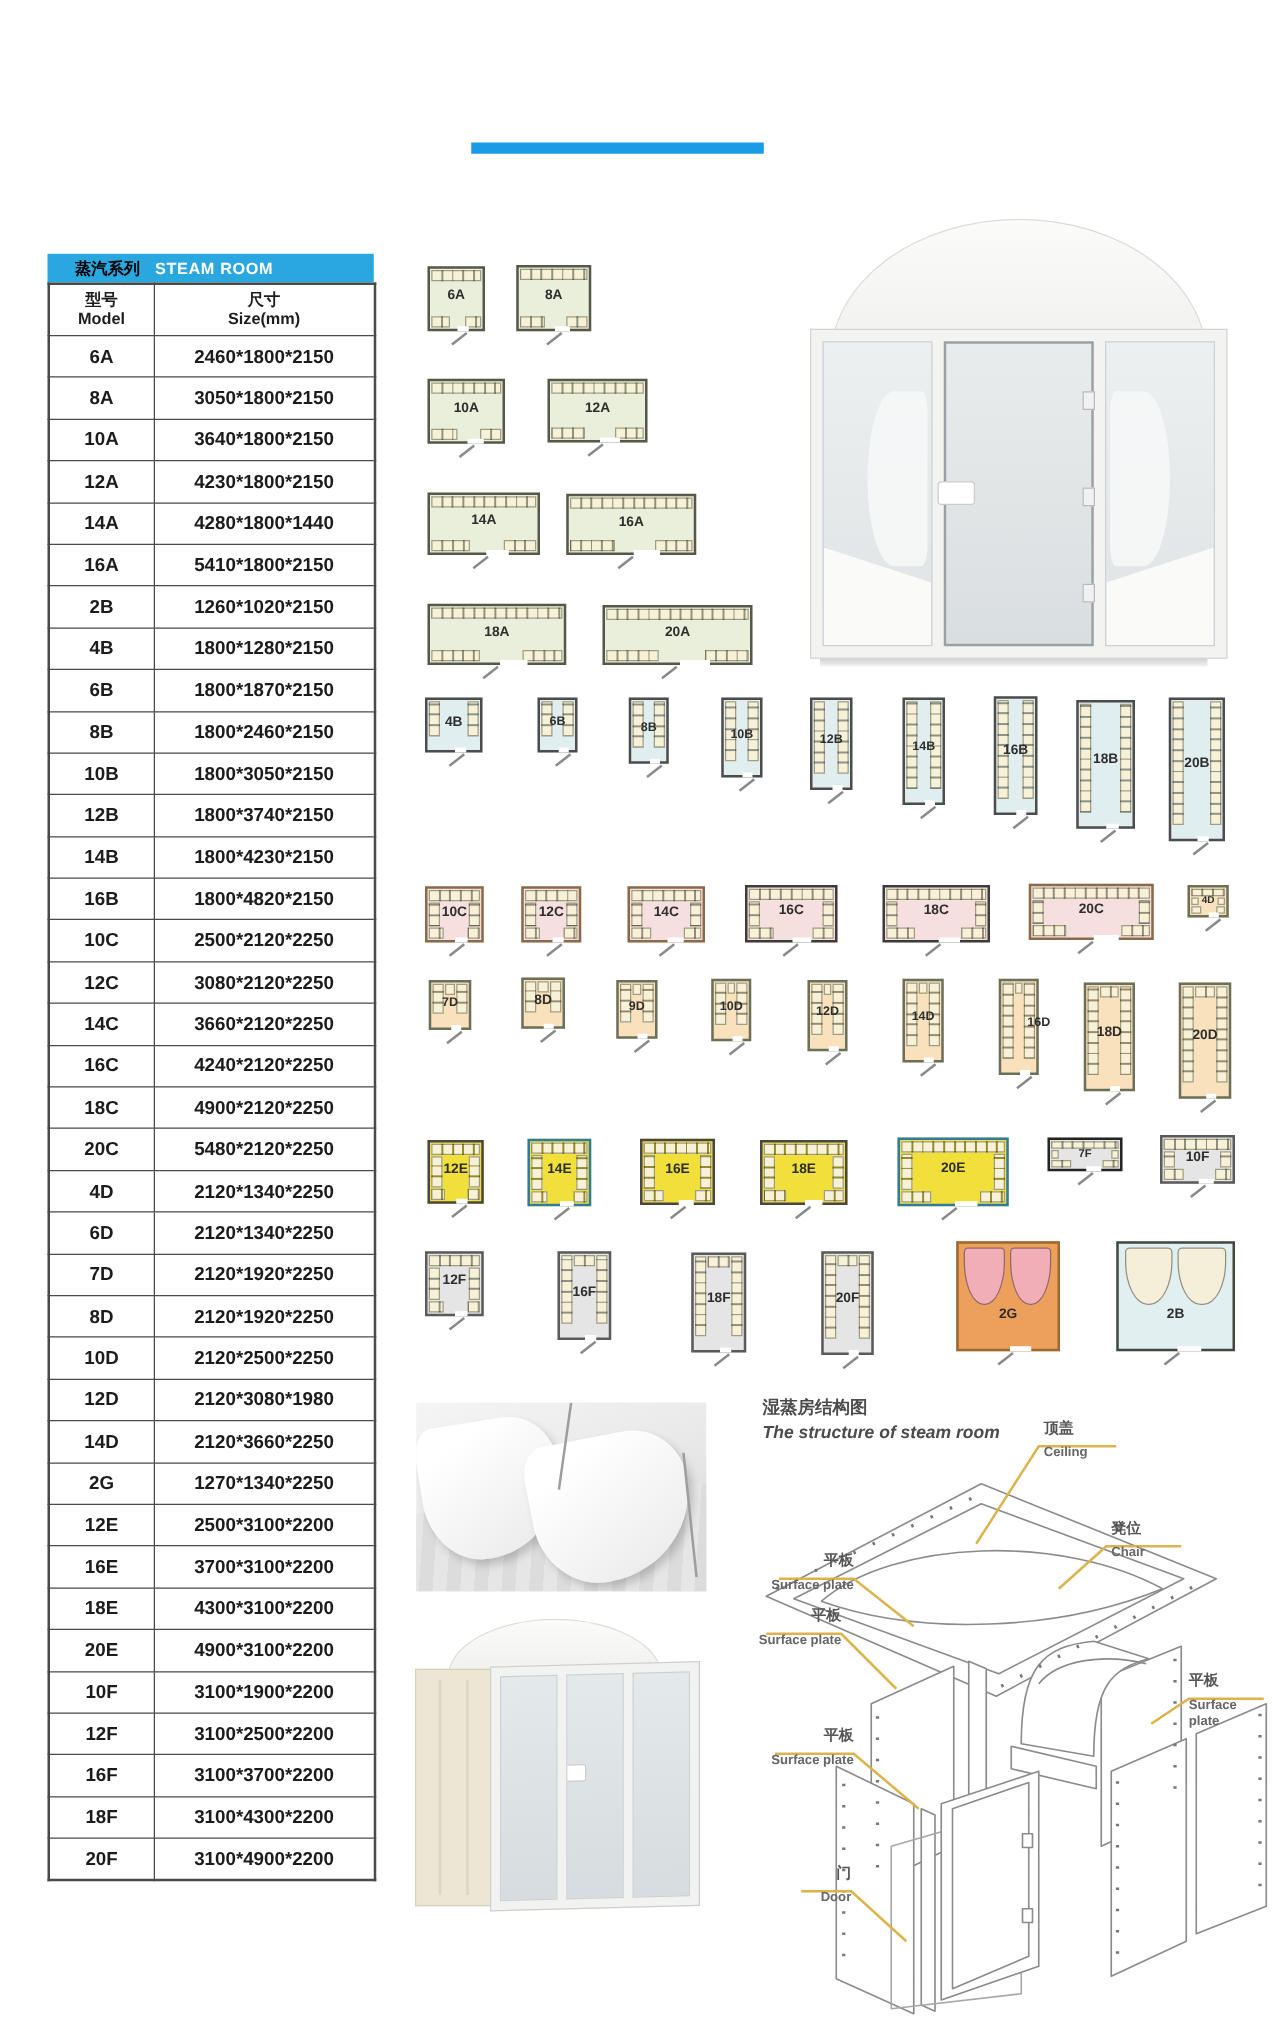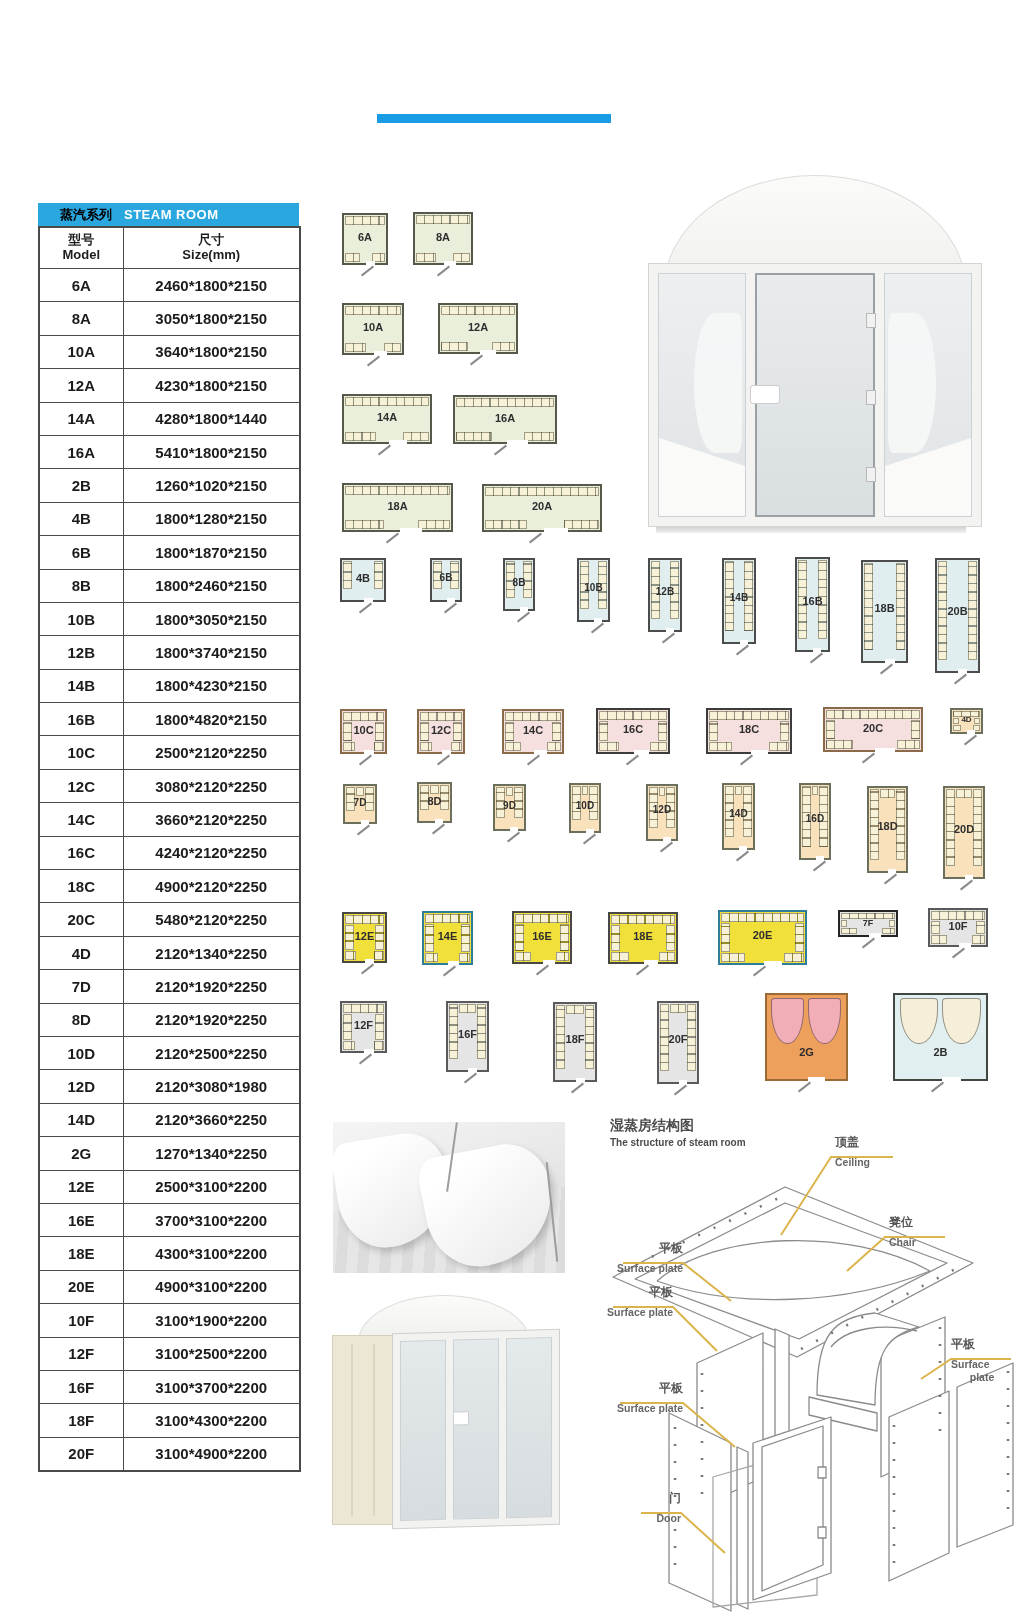--- a/index.html
+++ b/index.html
@@ -75,21 +75,21 @@
   #cp-front{position:absolute;left:62px;top:36px;width:168px;height:196px;background:#f2f2f1;
             border:1px solid #cfcfcd;box-sizing:border-box;display:flex;gap:7px;padding:7px;
             transform:skewY(-1.5deg);}
   #cp-front .glass{background:linear-gradient(180deg,#e4e9eb,#d6dcdf);}
   #cp-handle{position:absolute;left:-5px;top:40%;width:18px;height:12px;background:#fff;
              border:1px solid #ccc;border-radius:2px;}
   
   #structure{left:585px;top:1095px;width:440px;height:520px;}
   #structure svg{position:absolute;left:0;top:0;}
   .st-title-cn{position:absolute;left:25px;top:22px;font-size:14px;font-weight:bold;color:#4c4c4c;}
-  .st-title-en{position:absolute;left:25px;top:42px;font-size:10px;font-weight:600;color:#4c4c4c;}
+  .st-title-en{position:absolute;left:25px;top:42px;font-size:14px;font-weight:600;color:#4c4c4c;font-style:italic;}
   .slab{position:absolute;line-height:1.25;}
   .slab .cn{font-size:12px;font-weight:bold;color:#555;display:block;}
   .slab .en{font-size:10.5px;font-weight:600;color:#666;display:block;}
 </style>
 </head>
 <body>
 
 <div id="page">
 
   <div class="abs" id="title-underline"></div>
@@ -195,20 +195,24 @@
           </tr>
           <tr>
             <td>20C</td>
             <td>5480*2120*2250</td>
           </tr>
           <tr>
             <td>4D</td>
             <td>2120*1340*2250</td>
           </tr>
           <tr>
+            <td>6D</td>
+            <td>2120*1340*2250</td>
+          </tr>
+          <tr>
             <td>7D</td>
             <td>2120*1920*2250</td>
           </tr>
           <tr>
             <td>8D</td>
             <td>2120*1920*2250</td>
           </tr>
           <tr>
             <td>10D</td>
             <td>2120*2500*2250</td>
@@ -510,21 +514,21 @@
         <div class="pdoor" style="bottom: -2px; left: 52%; width: 8px; height: 4px;"></div>
         <div class="pdline" style="bottom: -9px; left: 38%; width: 15px;"></div>
         <div class="plab" style="font-size: 10px; top: 46%; transform: translateY(-50%);">14D</div>
       </div>
       <div class="plan" style="left: 799px; top: 783px; width: 32px; height: 77px; background: rgb(249, 225, 188); border-color: rgb(106, 112, 92);">
         <div class="ss" style="left: 1px; top: 1px; bottom: 11px; width: 9px; background: repeating-linear-gradient(0deg, rgb(247, 241, 215) 0px, rgb(247, 241, 215) 7px, rgba(55, 55, 30, 0.5) 7px, rgba(55, 55, 30, 0.5) 8.5px);"></div>
         <div class="ss" style="right: 1px; top: 1px; bottom: 11px; width: 9px; background: repeating-linear-gradient(0deg, rgb(247, 241, 215) 0px, rgb(247, 241, 215) 7px, rgba(55, 55, 30, 0.5) 7px, rgba(55, 55, 30, 0.5) 8.5px);"></div>
         <div class="ss" style="left: 11px; right: 11px; top: 1px; height: 9px; background: repeating-linear-gradient(90deg, rgb(247, 241, 215) 0px, rgb(247, 241, 215) 7px, rgba(55, 55, 30, 0.5) 7px, rgba(55, 55, 30, 0.5) 8.5px);"></div>
         <div class="pdoor" style="bottom: -2px; left: 52%; width: 8px; height: 4px;"></div>
         <div class="pdline" style="bottom: -9px; left: 38%; width: 15px;"></div>
-        <div class="plab" style="font-size: 10px; top: 46%; transform: translateY(-50%);">16D</div>
+        <div class="plab" style="font-size: 10px; top: 46%; transform: translateY(-50%); padding-left: 16px;">16D</div>
       </div>
       <div class="plan" style="left: 867px; top: 786px; width: 41px; height: 87px; background: rgb(249, 225, 188); border-color: rgb(106, 112, 92);">
         <div class="ss" style="left: 1px; top: 1px; bottom: 11px; width: 9px; background: repeating-linear-gradient(0deg, rgb(247, 241, 215) 0px, rgb(247, 241, 215) 7px, rgba(55, 55, 30, 0.5) 7px, rgba(55, 55, 30, 0.5) 8.5px);"></div>
         <div class="ss" style="right: 1px; top: 1px; bottom: 11px; width: 9px; background: repeating-linear-gradient(0deg, rgb(247, 241, 215) 0px, rgb(247, 241, 215) 7px, rgba(55, 55, 30, 0.5) 7px, rgba(55, 55, 30, 0.5) 8.5px);"></div>
         <div class="ss" style="left: 11px; right: 11px; top: 1px; height: 9px; background: repeating-linear-gradient(90deg, rgb(247, 241, 215) 0px, rgb(247, 241, 215) 7px, rgba(55, 55, 30, 0.5) 7px, rgba(55, 55, 30, 0.5) 8.5px);"></div>
         <div class="pdoor" style="bottom: -2px; left: 52%; width: 8.2px; height: 4px;"></div>
         <div class="pdline" style="bottom: -9px; left: 38%; width: 15px;"></div>
         <div class="plab" style="font-size: 11px; top: 46%; transform: translateY(-50%);">18D</div>
       </div>
       <div class="plan" style="left: 943px; top: 786px; width: 42px; height: 93px; background: rgb(249, 225, 188); border-color: rgb(106, 112, 92);">
@@ -757,21 +761,21 @@
           <span class="en" style="margin-top: 6px;">Surface plate</span>
         </div>
         <div class="slab" style="left: 10px; top: 190px; width: 78px; text-align: right;">
           <span class="cn">平板</span>
           <span class="en" style="margin-top: 6px;">Surface plate</span>
         </div>
         <div class="slab" style="left: 366px; top: 242px; width: 62px; text-align: left;">
           <span class="cn">平板</span>
           <span class="en" style="margin-top: 6px;">
             <span style="display: block;">Surface</span>
-            <span style="display: block; text-align: center;">plate</span>
+            <span style="display: block;">plate</span>
           </span>
         </div>
         <div class="slab" style="left: 20px; top: 286px; width: 78px; text-align: right;">
           <span class="cn">平板</span>
           <span class="en" style="margin-top: 6px;">Surface plate</span>
         </div>
         <div class="slab" style="left: 46px; top: 396px; width: 50px; text-align: right;">
           <span class="cn">门</span>
           <span class="en" style="margin-top: 6px;">Door</span>
         </div>

